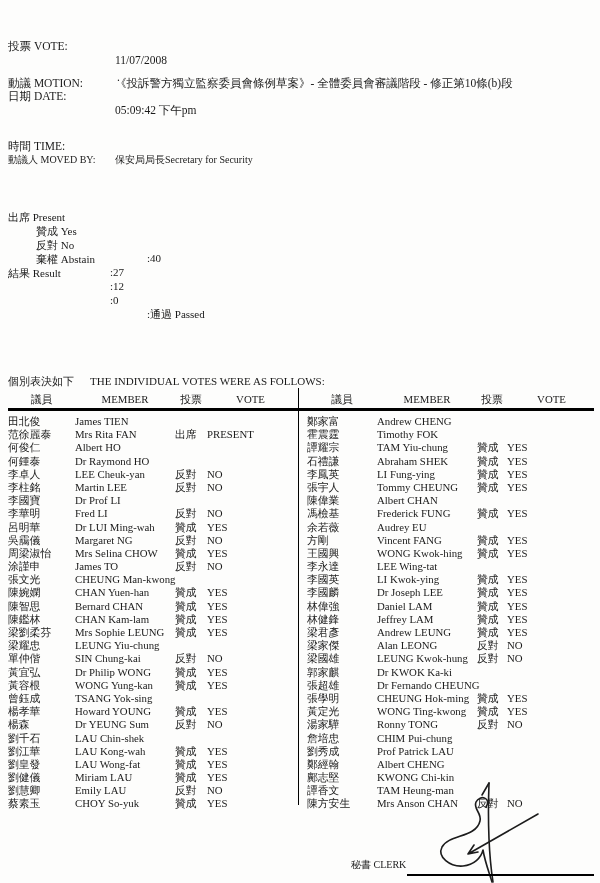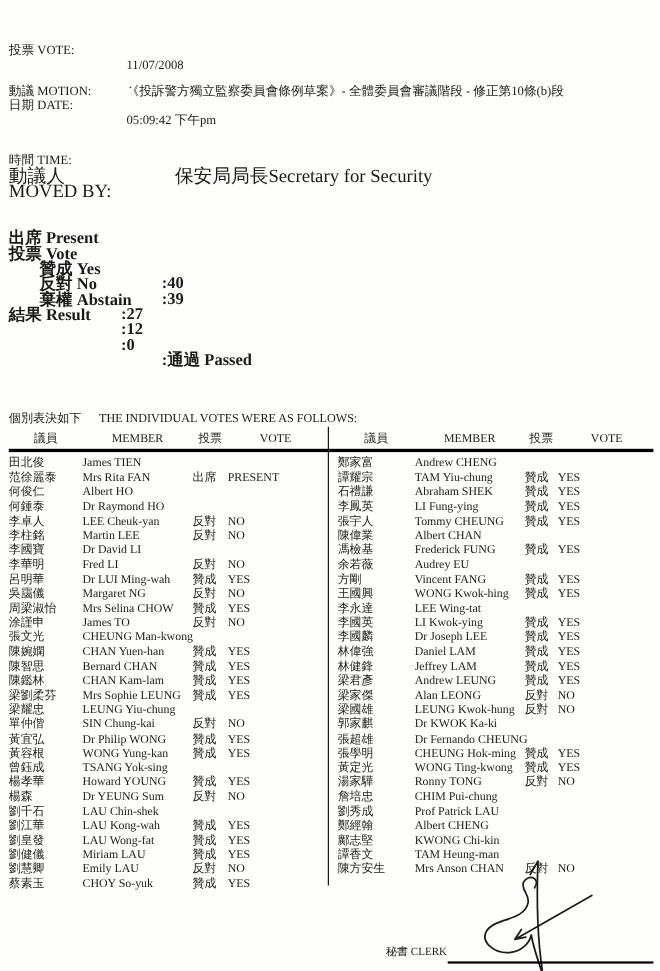--- a/index.html
+++ b/index.html
@@ -15,25 +15,25 @@
   .top{position:absolute;top:3px;left:8px;right:8px;}
   .kv{display:flex;font-size:11.5px;line-height:14px;}
   .kv .k{width:107px;flex:none;margin-top:36px;}
   .kv .v{flex:1;}
 
   .motion{position:absolute;top:76px;left:8px;right:10px;display:flex;font-size:11.5px;line-height:14px;justify-content:center;}
   .motion .k{width:107px;flex:none;}
   .motion .v{flex:1;}
   .stray-dot{position:absolute;left:117px;top:70px;font-size:11.5px;line-height:14px;}
 
-  .movedby{position:absolute;top:153px;left:8px;right:10px;display:flex;font-size:17px;line-height:14px;gap:44px;}
+  .movedby{position:absolute;top:153px;left:8px;right:10px;display:flex;font-size:10px;line-height:14px;}
   .movedby .k{width:107px;flex:none;}
 
   
-  .summary{position:absolute;top:210px;left:8px;width:280px;font-size:15px;font-weight:bold;}
+  .summary{position:absolute;top:210px;left:8px;width:280px;font-size:11px;}
   .srow{position:relative;height:14px;line-height:14px;}
   .sk{position:absolute;left:0;white-space:nowrap;}
   .sk.ind{left:28px;}
   .sv{position:absolute;left:139px;white-space:nowrap;margin-top:41px;}
   .sv.ind{left:102px;}
 
   
   .ivheading{position:absolute;top:374px;left:8px;font-size:11px;line-height:14px;white-space:nowrap;}
   .ivheading .cn{display:inline-block;width:82px;}
 
@@ -84,24 +84,20 @@
     <span class="k">動議人 MOVED BY:</span>
     <span class="v">保安局局長Secretary for Security</span>
   </div>
 
   <div class="summary">
     <div class="srow">
       <span class="sk">出席 Present</span>
       <span class="sv">:40</span>
     </div>
     <div class="srow">
-      <span class="sk">投票 Vote</span>
-      <span class="sv">:39</span>
-    </div>
-    <div class="srow">
       <span class="sk ind">贊成 Yes</span>
       <span class="sv ind">:27</span>
     </div>
     <div class="srow">
       <span class="sk ind">反對 No</span>
       <span class="sv ind">:12</span>
     </div>
     <div class="srow">
       <span class="sk ind">棄權 Abstain</span>
       <span class="sv ind">:0</span>
@@ -165,21 +161,21 @@
 
         <div class="trow">
           <span>李柱銘</span>
           <span>Martin LEE</span>
           <span>反對</span>
           <span>NO</span>
         </div>
 
         <div class="trow">
           <span>李國寶</span>
-          <span>Dr David LI</span>
+          <span>Dr Prof LI</span>
           <span></span>
           <span></span>
         </div>
 
         <div class="trow">
           <span>李華明</span>
           <span>Fred LI</span>
           <span>反對</span>
           <span>NO</span>
         </div>
@@ -347,20 +343,26 @@
         <span>VOTE</span>
       </div>
 
         <div class="trow">
           <span>鄭家富</span>
           <span>Andrew CHENG</span>
           <span></span>
           <span></span>
         </div>
 
+        <div class="trow">
+          <span>霍震霆</span>
+          <span>Timothy FOK</span>
+          <span></span>
+          <span></span>
+        </div>
 
         <div class="trow">
           <span>譚耀宗</span>
           <span>TAM Yiu-chung</span>
           <span>贊成</span>
           <span>YES</span>
         </div>
 
         <div class="trow">
           <span>石禮謙</span>

